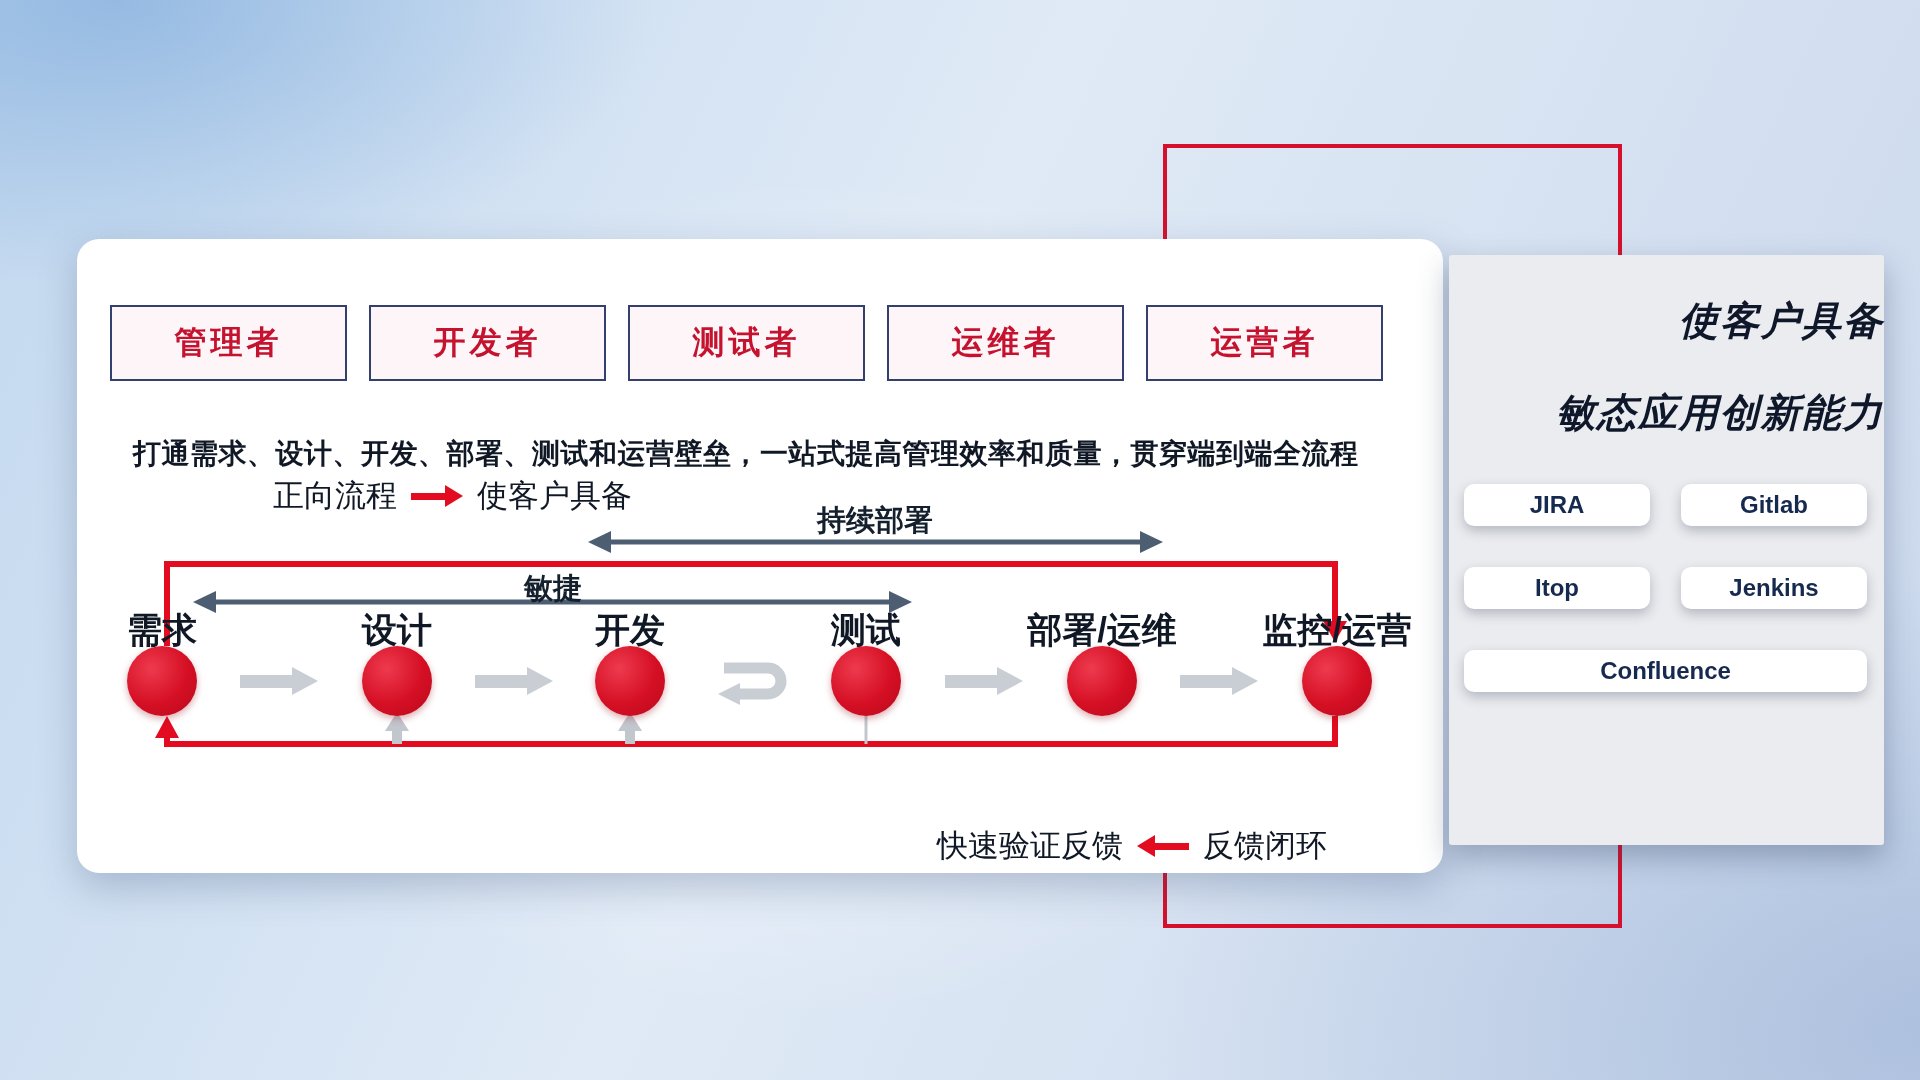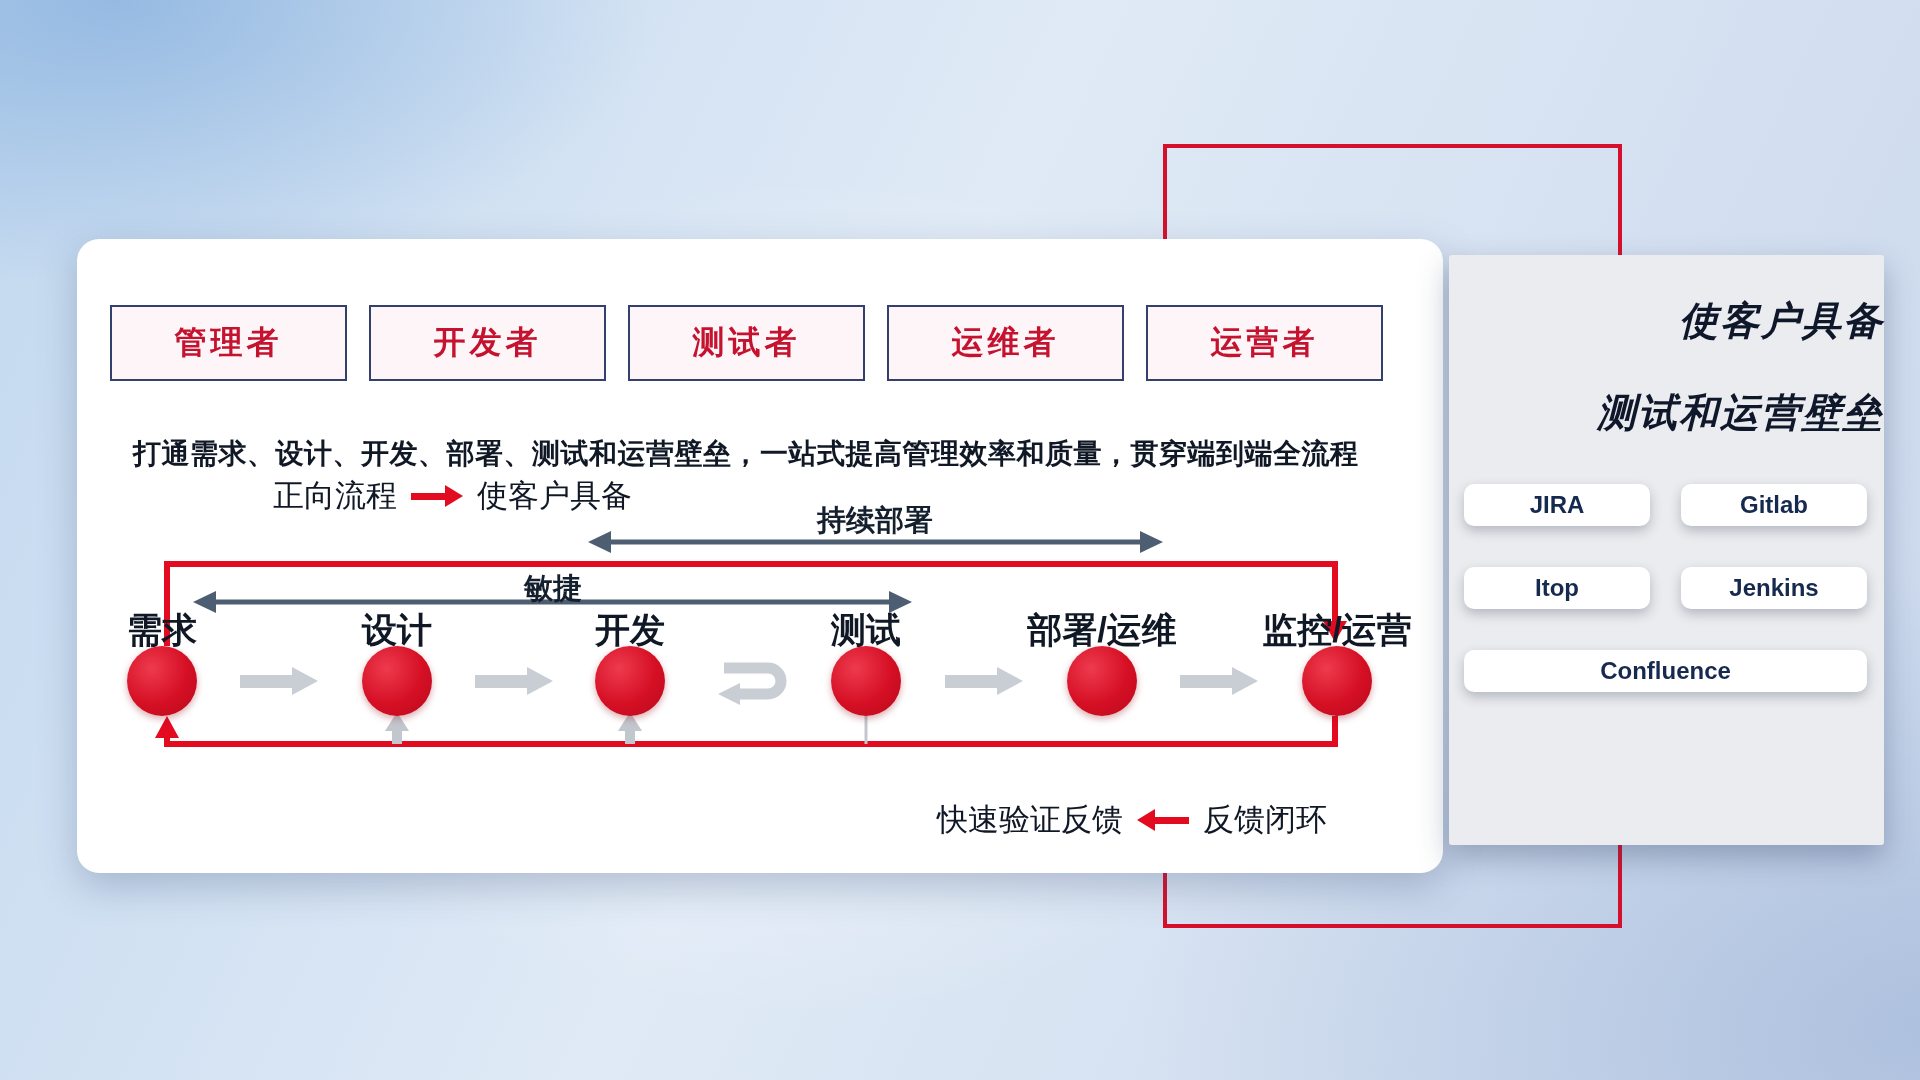--- a/index.html
+++ b/index.html
@@ -29,21 +29,21 @@
     display:flex; align-items:center; justify-content:center;
     color:#c4122f; font-size:32px; font-weight:700; letter-spacing:4px; }
 
   .desc{ position:absolute; left:56px; top:172px; font-size:28px; font-weight:700;
     color:#101826; white-space:nowrap; letter-spacing:0.5px;margin-top:24px; }
 
   
   .legend{ position:absolute; display:flex; align-items:center; gap:14px;
     font-size:31px; font-weight:400; color:#101826; }
   .legend-forward{ left:196px; top:236px; }
-  .legend-feedback{ left:860px; top:560px; }
+  .legend-feedback{ left:860px; top:586px; }
 
   .arrow-right,.arrow-left{ display:flex; align-items:center; }
   .arrow-right .shaft,.arrow-left .shaft{ width:34px; height:7px; background:#e30b20; }
   .arrow-right .tip{ width:0; height:0; border-left:18px solid #e30b20;
     border-top:11px solid transparent; border-bottom:11px solid transparent; }
   .arrow-left .tip{ width:0; height:0; border-right:18px solid #e30b20;
     border-top:11px solid transparent; border-bottom:11px solid transparent; }
 
   
   .lines{ position:absolute; left:0; top:0; width:1366px; height:634px; pointer-events:none; }
@@ -201,21 +201,21 @@
         <span class="shaft"></span>
     </span>
     <span>反馈闭环</span>
   </div>
 
 </div>
 
 <div class="panel">
   <div class="panel-title">
     <div class="line1">使客户具备</div>
-    <div class="line2">测试和运营壁垒</div>
+    <div class="line2">敏态应用创新能力</div>
   </div>
   <div class="tools">
     <div class="tool">JIRA</div>
     <div class="tool">Gitlab</div>
     <div class="tool">Itop</div>
     <div class="tool">Jenkins</div>
     <div class="tool wide">Confluence</div>
   </div>
 </div>
 

